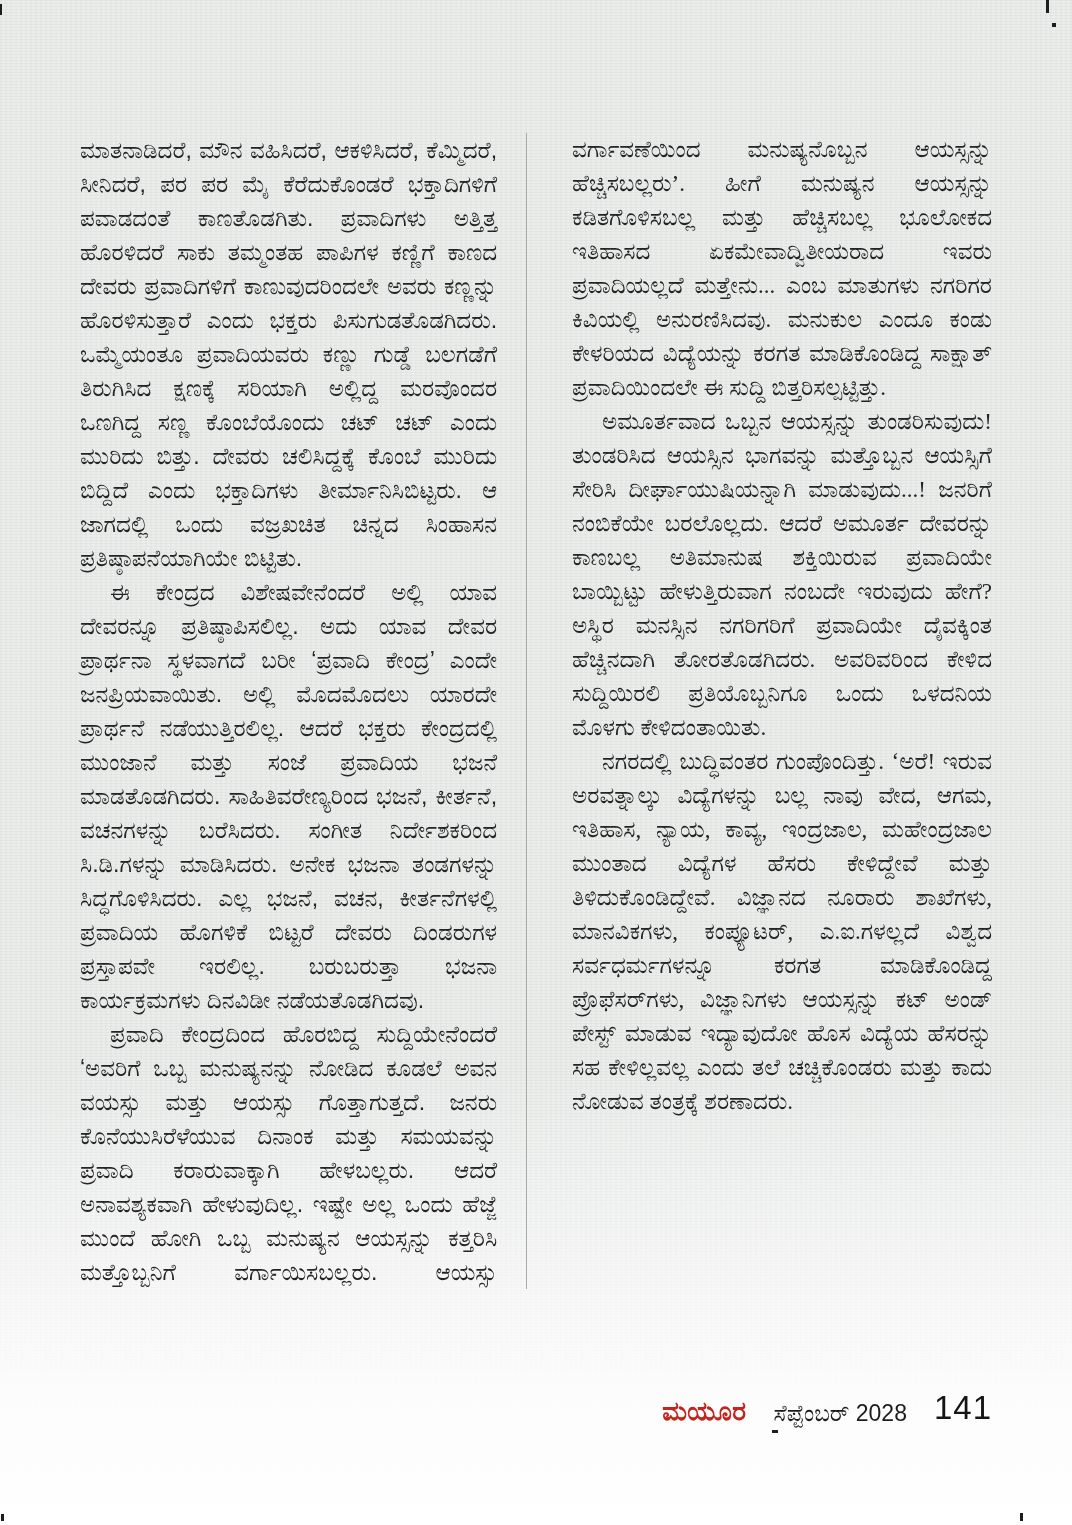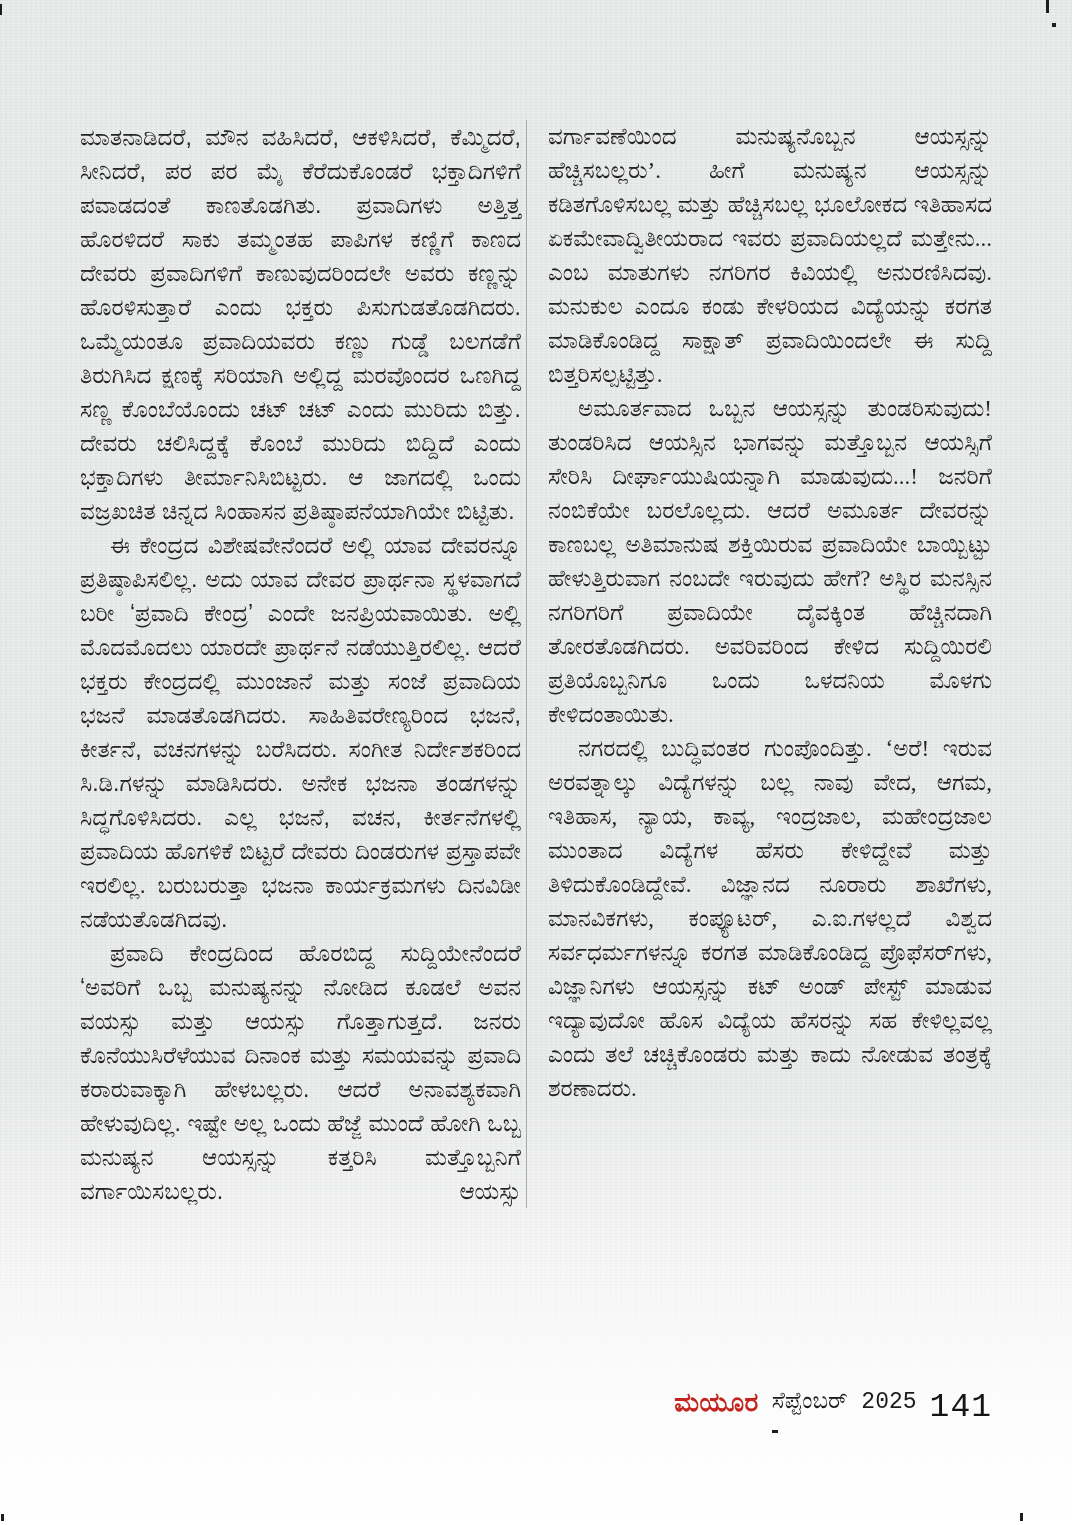--- a/index.html
+++ b/index.html
@@ -15,24 +15,25 @@
     font-family: "Liberation Sans", "DejaVu Sans", sans-serif;
     background:
       linear-gradient(180deg, rgba(255,255,255,0) 0%, rgba(255,255,255,0) 70%, rgba(255,255,255,0.85) 91%, #ffffff 100%),
       repeating-linear-gradient(0deg, rgba(96,112,104,0.05) 0px, rgba(96,112,104,0.05) 1px, transparent 1px, transparent 3px),
       repeating-linear-gradient(90deg, rgba(110,122,140,0.04) 0px, rgba(110,122,140,0.04) 2px, transparent 2px, transparent 5px),
       #ebedeb;
   }
   .text-block {
     position: absolute;
     left: 80px;
-    top: 120px;
+    top: 133px;
     width: 912px;
     display: flex;
     color: #242424;
+    gap: 24px;
   }
   .col {
     font-size: 23px;
     line-height: 34px;
     text-rendering: optimizeLegibility;
   }
   .col-left  { width: 441px; }
   .col-right { width: 444px; font-family: Liberation Serif, serif; }
   .col-sep {
     width: 1px;
@@ -46,24 +47,23 @@
     text-align: justify;
   }
   p.para.indent { text-indent: 30px; }
   p.para.cont   { text-align-last: justify; }
 
   .footer {
     position: absolute;
     top: 1389px;
     right: 80px;
     display: flex;
-    align-items: flex-start;
-    gap: 13px;
+    align-items: flex-end;
+    gap: 27px;
     white-space: nowrap;
-    font-family: Liberation Mono, monospace;
   }
   .magazine-name {
     color: #c3251e;
     font-weight: 700;
     font-size: 26px;
     letter-spacing: 0.5px;
   }
   .issue-date {
     color: #1c1c1c;
     font-size: 23px;
@@ -101,21 +101,21 @@
 
     <div class="col col-right">
         <p class="para">ವರ್ಗಾವಣೆಯಿಂದ ಮನುಷ್ಯನೊಬ್ಬನ ಆಯಸ್ಸನ್ನು ಹೆಚ್ಚಿಸಬಲ್ಲರು’. ಹೀಗೆ ಮನುಷ್ಯನ ಆಯಸ್ಸನ್ನು ಕಡಿತಗೊಳಿಸಬಲ್ಲ ಮತ್ತು ಹೆಚ್ಚಿಸಬಲ್ಲ ಭೂಲೋಕದ ಇತಿಹಾಸದ ಏಕಮೇವಾದ್ವಿತೀಯರಾದ ಇವರು ಪ್ರವಾದಿಯಲ್ಲದೆ ಮತ್ತೇನು... ಎಂಬ ಮಾತುಗಳು ನಗರಿಗರ ಕಿವಿಯಲ್ಲಿ ಅನುರಣಿಸಿದವು. ಮನುಕುಲ ಎಂದೂ ಕಂಡು ಕೇಳರಿಯದ ವಿದ್ಯೆಯನ್ನು ಕರಗತ ಮಾಡಿಕೊಂಡಿದ್ದ ಸಾಕ್ಷಾತ್ ಪ್ರವಾದಿಯಿಂದಲೇ ಈ ಸುದ್ದಿ ಬಿತ್ತರಿಸಲ್ಪಟ್ಟಿತ್ತು.</p>
         <p class="para indent">ಅಮೂರ್ತವಾದ ಒಬ್ಬನ ಆಯಸ್ಸನ್ನು ತುಂಡರಿಸುವುದು! ತುಂಡರಿಸಿದ ಆಯಸ್ಸಿನ ಭಾಗವನ್ನು ಮತ್ತೊಬ್ಬನ ಆಯಸ್ಸಿಗೆ ಸೇರಿಸಿ ದೀರ್ಘಾಯುಷಿಯನ್ನಾಗಿ ಮಾಡುವುದು...! ಜನರಿಗೆ ನಂಬಿಕೆಯೇ ಬರಲೊಲ್ಲದು. ಆದರೆ ಅಮೂರ್ತ ದೇವರನ್ನು ಕಾಣಬಲ್ಲ ಅತಿಮಾನುಷ ಶಕ್ತಿಯಿರುವ ಪ್ರವಾದಿಯೇ ಬಾಯ್ಬಿಟ್ಟು ಹೇಳುತ್ತಿರುವಾಗ ನಂಬದೇ ಇರುವುದು ಹೇಗೆ? ಅಸ್ಥಿರ ಮನಸ್ಸಿನ ನಗರಿಗರಿಗೆ ಪ್ರವಾದಿಯೇ ದೈವಕ್ಕಿಂತ ಹೆಚ್ಚಿನದಾಗಿ ತೋರತೊಡಗಿದರು. ಅವರಿವರಿಂದ ಕೇಳಿದ ಸುದ್ದಿಯಿರಲಿ ಪ್ರತಿಯೊಬ್ಬನಿಗೂ ಒಂದು ಒಳದನಿಯ ಮೊಳಗು ಕೇಳಿದಂತಾಯಿತು.</p>
         <p class="para indent">ನಗರದಲ್ಲಿ ಬುದ್ಧಿವಂತರ ಗುಂಪೊಂದಿತ್ತು. ‘ಅರೆ! ಇರುವ ಅರವತ್ನಾಲ್ಕು ವಿದ್ಯೆಗಳನ್ನು ಬಲ್ಲ ನಾವು ವೇದ, ಆಗಮ, ಇತಿಹಾಸ, ನ್ಯಾಯ, ಕಾವ್ಯ, ಇಂದ್ರಜಾಲ, ಮಹೇಂದ್ರಜಾಲ ಮುಂತಾದ ವಿದ್ಯೆಗಳ ಹೆಸರು ಕೇಳಿದ್ದೇವೆ ಮತ್ತು ತಿಳಿದುಕೊಂಡಿದ್ದೇವೆ. ವಿಜ್ಞಾನದ ನೂರಾರು ಶಾಖೆಗಳು, ಮಾನವಿಕಗಳು, ಕಂಪ್ಯೂಟರ್, ಎ.ಐ.ಗಳಲ್ಲದೆ ವಿಶ್ವದ ಸರ್ವಧರ್ಮಗಳನ್ನೂ ಕರಗತ ಮಾಡಿಕೊಂಡಿದ್ದ ಪ್ರೊಫೆಸರ್‌ಗಳು, ವಿಜ್ಞಾನಿಗಳು ಆಯಸ್ಸನ್ನು ಕಟ್ ಅಂಡ್ ಪೇಸ್ಟ್ ಮಾಡುವ ಇದ್ಯಾವುದೋ ಹೊಸ ವಿದ್ಯೆಯ ಹೆಸರನ್ನು ಸಹ ಕೇಳಿಲ್ಲವಲ್ಲ ಎಂದು ತಲೆ ಚಚ್ಚಿಕೊಂಡರು ಮತ್ತು ಕಾದು ನೋಡುವ ತಂತ್ರಕ್ಕೆ ಶರಣಾದರು.</p>
       </div>
   </div>
 
   <div class="footer">
     <span class="magazine-name">ಮಯೂರ</span>
-    <span class="issue-date">ಸೆಪ್ಟೆಂಬರ್ 2025</span>
+    <span class="issue-date">ಸೆಪ್ಟೆಂಬರ್ 2028</span>
     <span class="page-number">141</span>
   </div>
 
   <div class="artifact a1"></div>
   <div class="artifact a2"></div>
   <div class="artifact a3"></div>
   <div class="artifact a4"></div>
   <div class="artifact a5"></div>
   <div class="artifact a6"></div>
 

